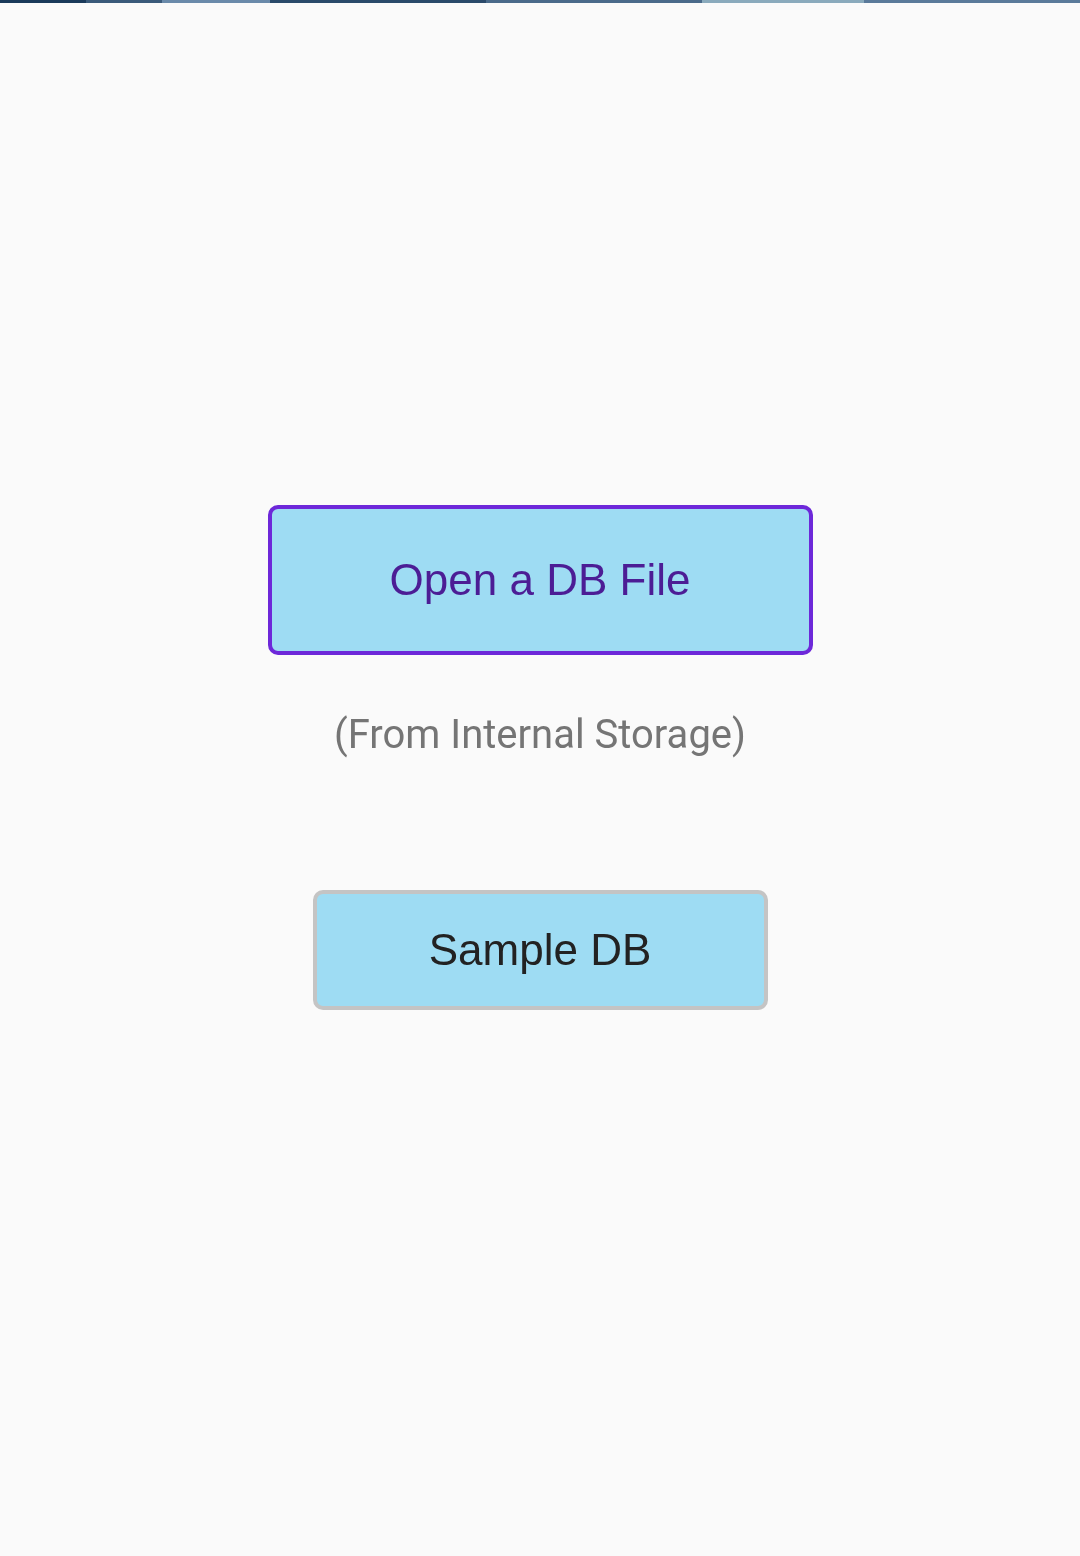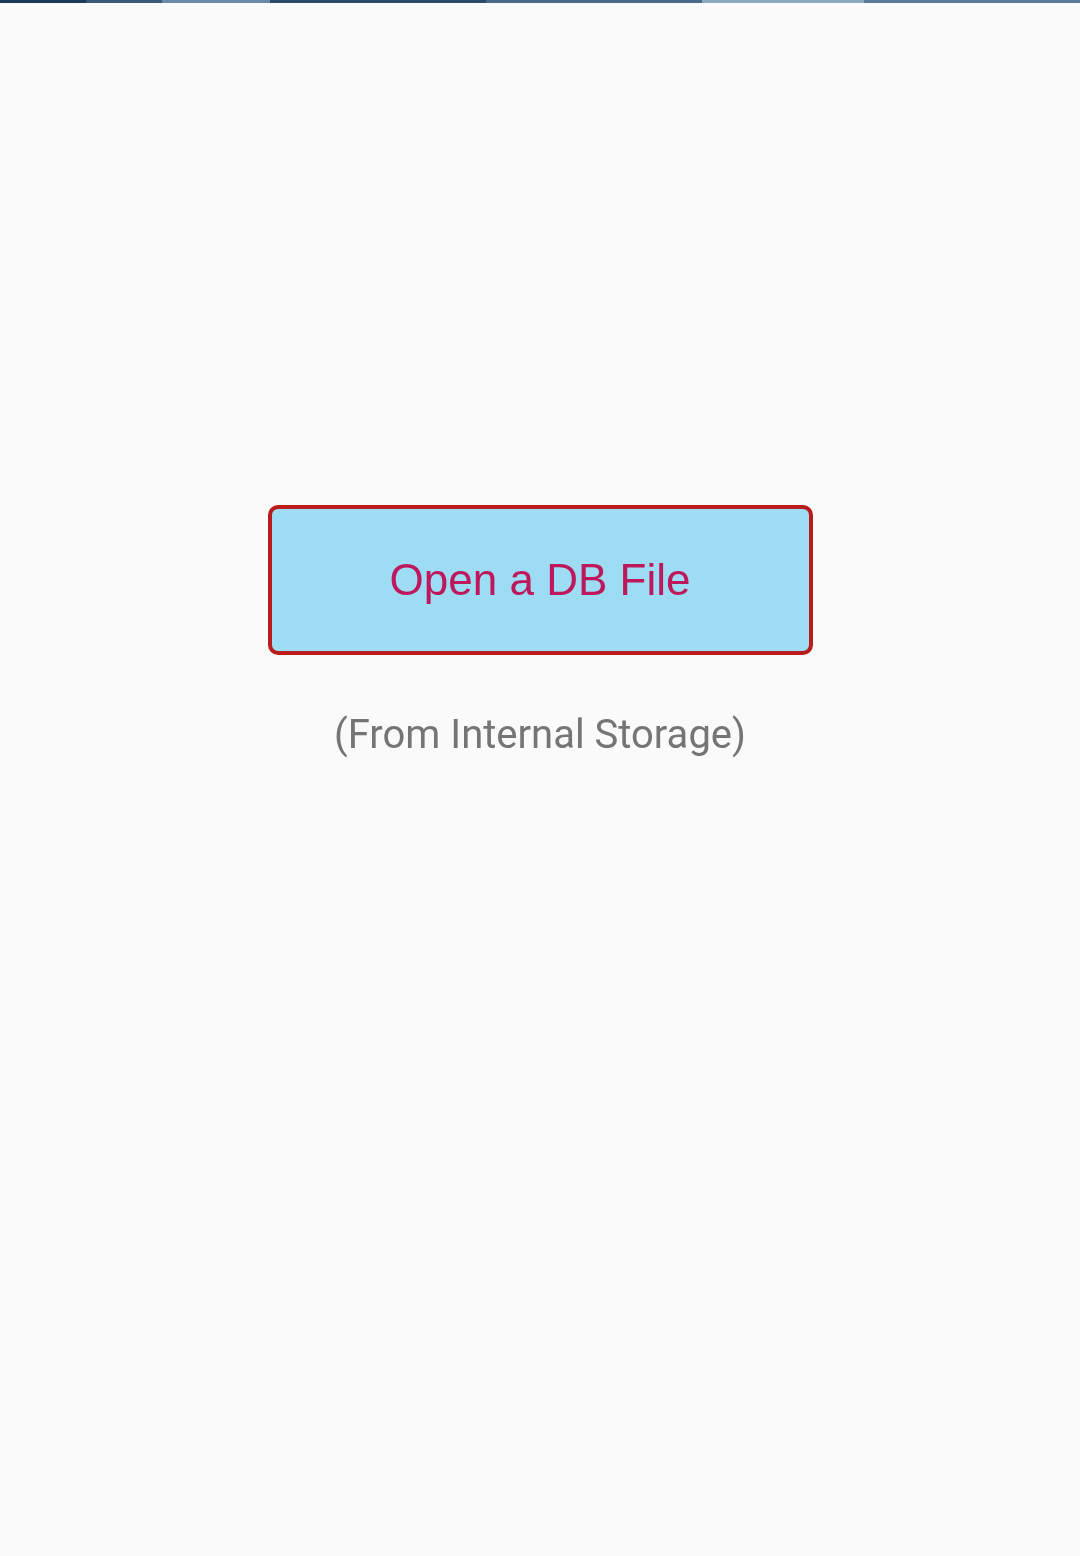--- a/index.html
+++ b/index.html
@@ -38,24 +38,24 @@
       display: flex;
       flex-direction: column;
       align-items: center;
       padding-top: 505px;
     }
     
     .btn-open-db {
       width: 545px;
       height: 150px;
       background-color: #9edcf3;
-      border: 4px solid #b91c1c;
+      border: 4px solid #6d28d9;
       border-radius: 10px;
       font-size: 44px;
-      color: #be185d;
+      color: #4c1d95;
       display: flex;
       align-items: center;
       justify-content: center;
       cursor: pointer;
       font-weight: 400;
     }
     
     .subtitle {
       margin-top: 56px;
       font-size: 40px;
@@ -82,13 +82,14 @@
 </head>
 <body>
 
 <div class="top-edge"></div>
 
 <div class="content">
   <button class="btn-open-db">Open a DB File</button>
 
   <div class="subtitle">(From Internal Storage)</div>
 
+  <button class="btn-sample-db">Sample DB</button>
 </div>
 
 </body></html>

